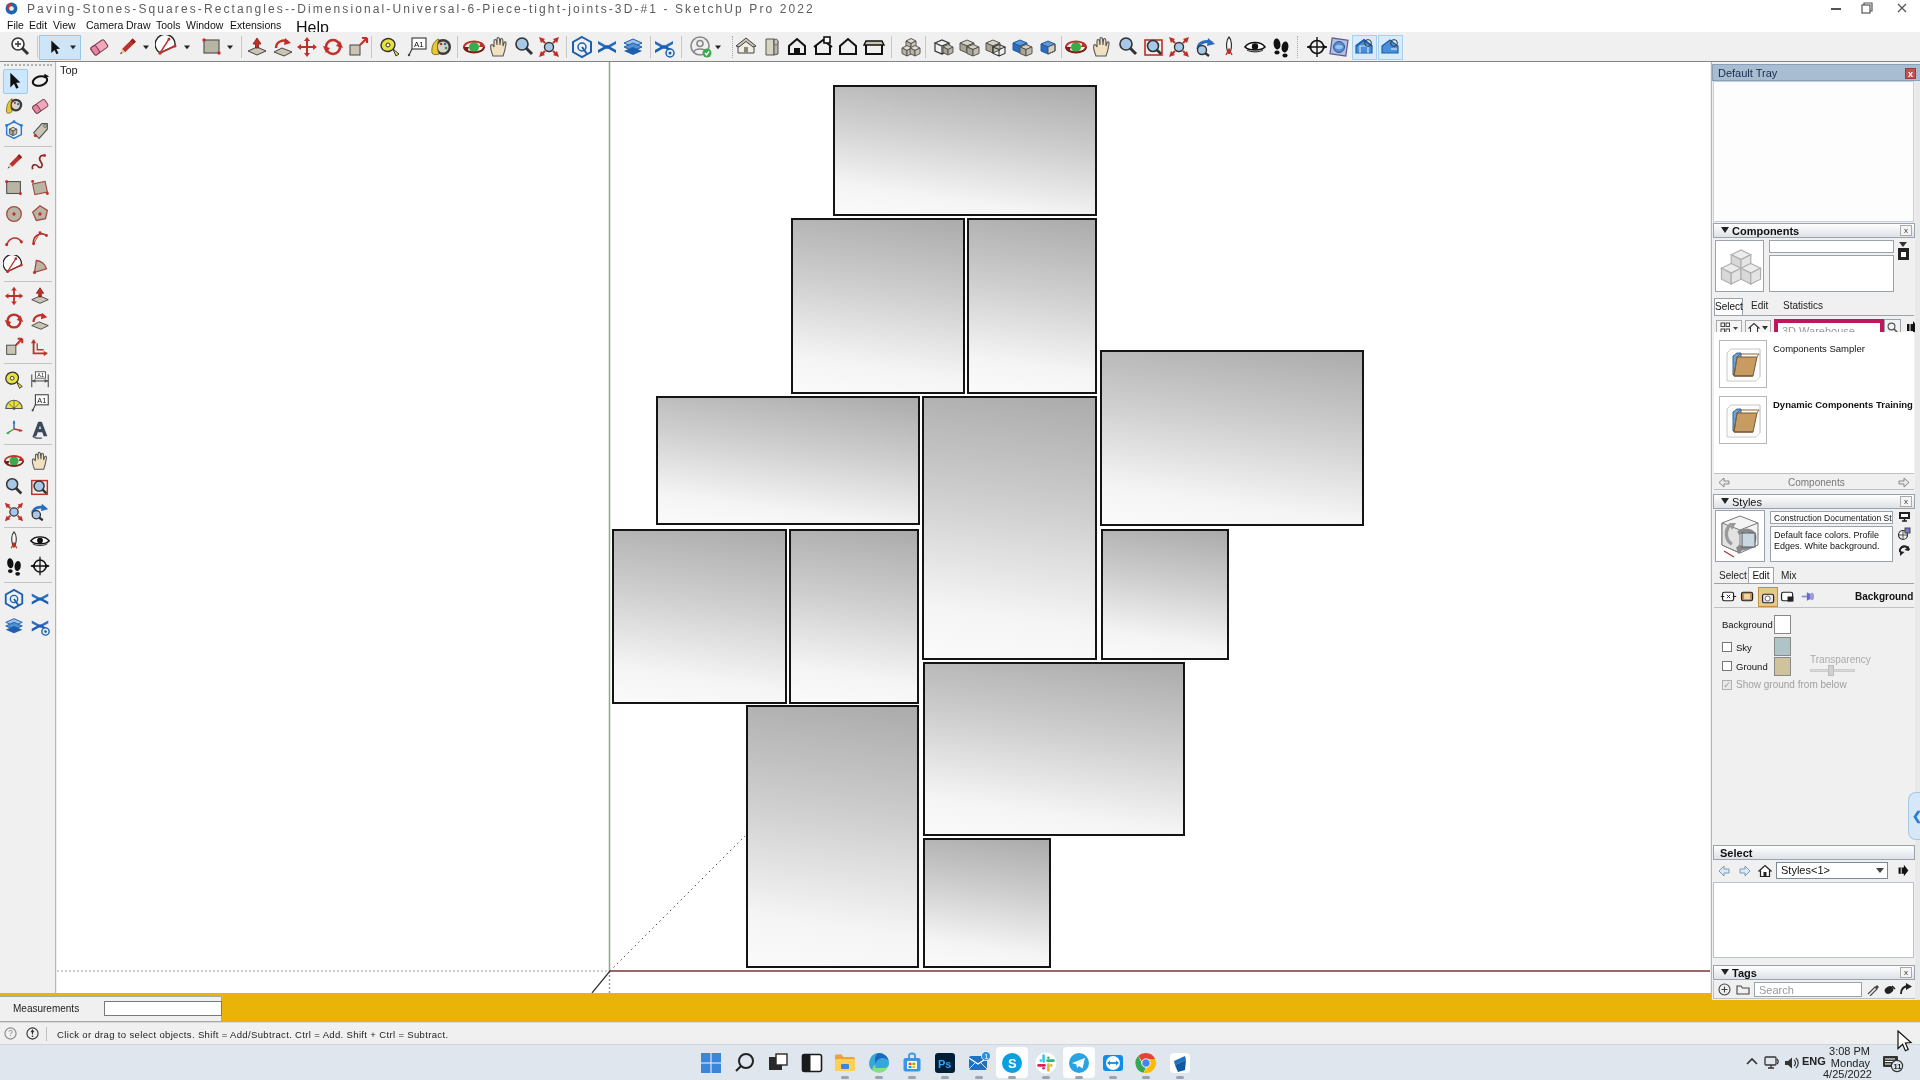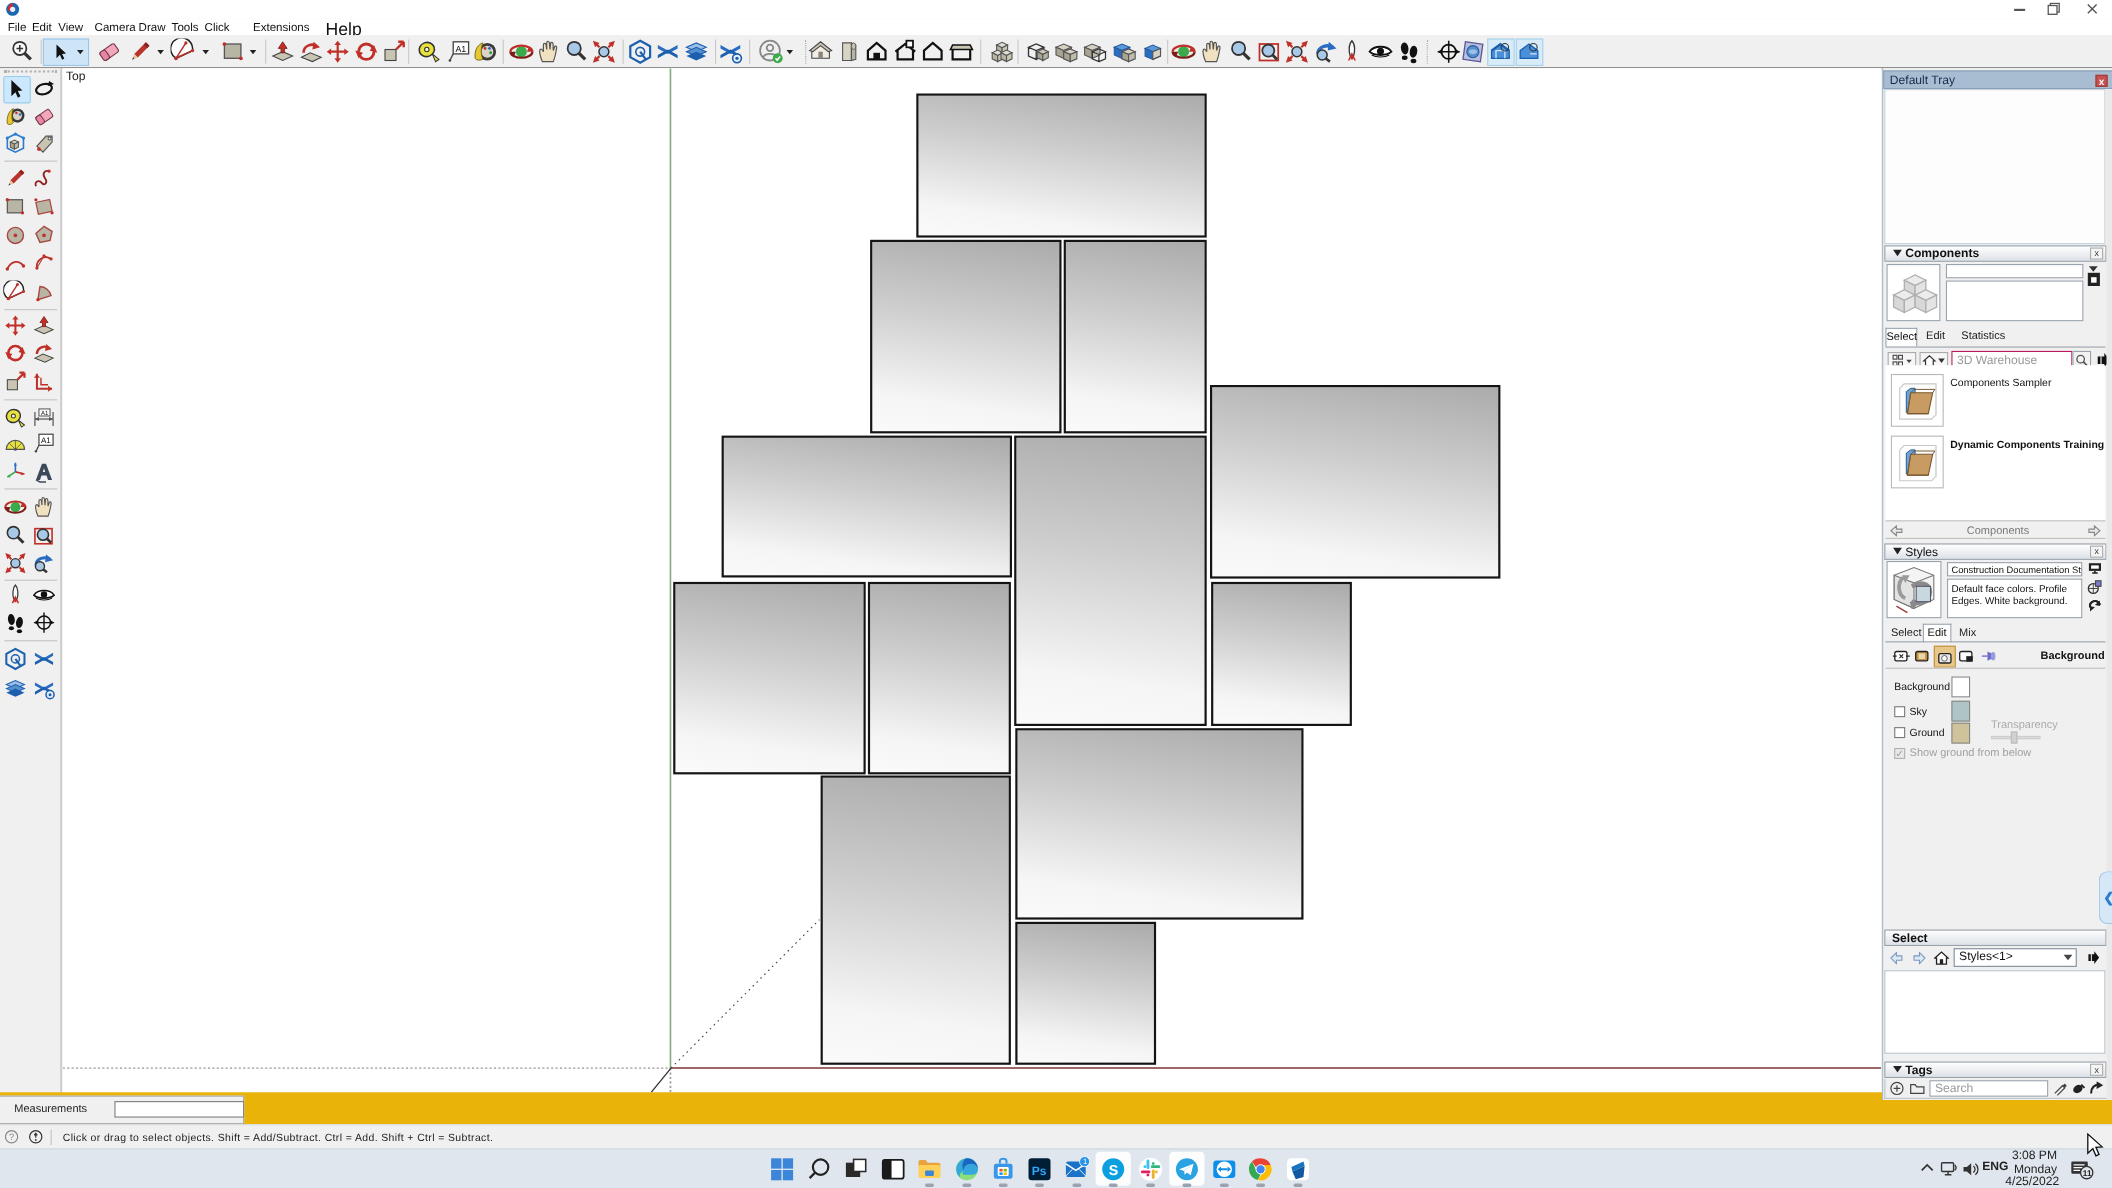--- a/index.html
+++ b/index.html
@@ -7,38 +7,39 @@
 </style></head>
 <body>
 <div class="abs" style="left:0;top:0;width:1920px;height:1080px;background:#f0f0f0">
 
 <div class="abs" style="left:0;top:0;width:1920px;height:17px;background:#ffffff">
  <svg class="abs" style="left:5px;top:2px" width="13" height="13" viewBox="0 0 11 11">
    <circle cx="5.5" cy="5.5" r="5" fill="#1b66b0"></circle>
         <path d="M2,7 A5 5 0 0 1 5.5.5 l0,5z" fill="#d22e2e"></path>
         <circle cx="5.5" cy="5.5" r="2" fill="#e8eef5"></circle>
  </svg>
+ <div class="abs" style="left:27px;top:2px;font-size:12px;color:#5d5d5d;letter-spacing:2.1px">Paving-Stones-Squares-Rectangles--Dimensional-Universal-6-Piece-tight-joints-3D-#1 - SketchUp Pro 2022</div>
  <div class="abs" style="left:1831px;top:8px;width:10px;height:1.5px;background:#555"></div>
  <svg class="abs" style="left:1861px;top:2px" width="12" height="12" viewBox="0 0 12 12">
    <rect x="1" y="3" width="8" height="8" fill="none" stroke="#555" stroke-width="1.2"></rect>
    <path d="M3,3 L3,1 L11,1 L11,9 L9,9" fill="none" stroke="#555" stroke-width="1.2"></path>
  </svg>
  <svg class="abs" style="left:1896px;top:2px" width="12" height="12" viewBox="0 0 12 12">
    <path d="M2,2 L10,10 M10,2 L2,10" stroke="#555" stroke-width="1.3"></path>
  </svg>
 </div>
 
 <div class="abs" style="left:0;top:17px;width:1920px;height:15px;background:#ffffff">
 <div class="abs" style="left:7px;top:2px;font-size:10.5px;color:#111">File</div>
 <div class="abs" style="left:29px;top:2px;font-size:10.5px;color:#111">Edit</div>
 <div class="abs" style="left:53px;top:2px;font-size:10.5px;color:#111">View</div>
 <div class="abs" style="left:86px;top:2px;font-size:10.5px;color:#111">Camera</div>
 <div class="abs" style="left:126px;top:2px;font-size:10.5px;color:#111">Draw</div>
 <div class="abs" style="left:156px;top:2px;font-size:10.5px;color:#111">Tools</div>
-<div class="abs" style="left:186px;top:2px;font-size:10.5px;color:#111">Click</div>
+<div class="abs" style="left:186px;top:2px;font-size:10.5px;color:#111">Window</div>
 <div class="abs" style="left:230px;top:2px;font-size:10.5px;color:#111">Extensions</div>
 <div class="abs" style="left:296px;top:2px;font-size:16px;color:#111">Help</div>
 </div>
 <div class="abs" style="left:0;top:32px;width:1920px;height:30px;background:#f0f0f0;border-bottom:1px solid #858585">
 <svg class="abs" style="left:8px;top:3px" width="24" height="24" viewBox="0 0 24 24">
         <circle cx="10" cy="9" r="6" fill="#f8f8f8" stroke="#333" stroke-width="1.6"></circle>
         <path d="M10,6 L10,12 M7,9 L13,9" stroke="#333" stroke-width="1.4"></path>
         <path d="M14,13 L20,19" stroke="#333" stroke-width="3"></path>
       </svg>
 <div class="abs" style="left:37px;top:4px;width:1px;height:22px;background:#c8c8c8"></div>
@@ -647,21 +648,21 @@
             </g>
             <path d="M16,6 L21,6 L18.5,9 Z" fill="#444"></path>
           </svg>
  </div>
  <div class="abs" style="left:31px;top:81px;width:26px;height:17px;background:#f6f6f6;border:1px solid #aaa">
    <svg width="24" height="15" viewBox="0 0 24 15">
             <path d="M3,7 L8,2.5 L13,7 L11.5,7 L11.5,12 L4.5,12 L4.5,7 Z" fill="#fff" stroke="#333" stroke-width="1.1"></path>
             <path d="M16,5 L22,5 L19,9 Z" fill="#333"></path>
           </svg>
  </div>
- <div class="abs" style="left:60px;top:80px;width:110px;height:18px;background:#fff;border:1px solid #be185d;font-size:11px;color:#999;line-height:17px;padding-left:4px">3D Warehouse</div>
+ <div class="abs" style="left:60px;top:80px;width:110px;height:18px;background:#fff;border:4px solid #be185d;font-size:11px;color:#999;line-height:17px;padding-left:4px">3D Warehouse</div>
  <div class="abs" style="left:170px;top:80px;width:17px;height:18px;background:#f2f2f2;border:1px solid #9aa2ac">
    <svg width="15" height="16" viewBox="0 0 15 16">
             <circle cx="6.5" cy="6.5" r="3.4" fill="none" stroke="#555" stroke-width="1.2"></circle>
             <path d="M9,9 L12.5,12.5" stroke="#555" stroke-width="1.6"></path>
           </svg>
  </div>
  <div class="abs" style="left:191px;top:80px;width:14px;height:18px">
    <svg width="14" height="18" viewBox="0 0 14 18">
             <path d="M2,5 L8,5 L8,2 L13,8.5 L8,15 L8,12 L2,12 Z" fill="#111"></path>
             <path d="M5,5 L5,12" stroke="#fff" stroke-width="1"></path>

